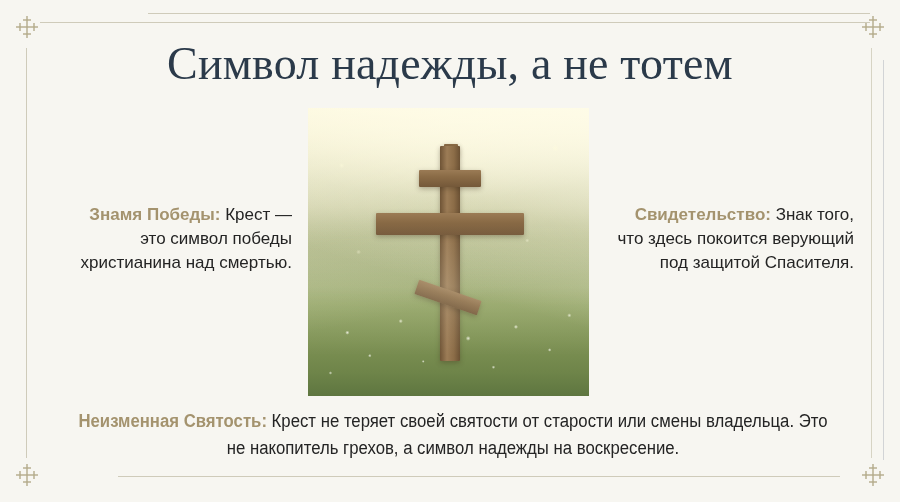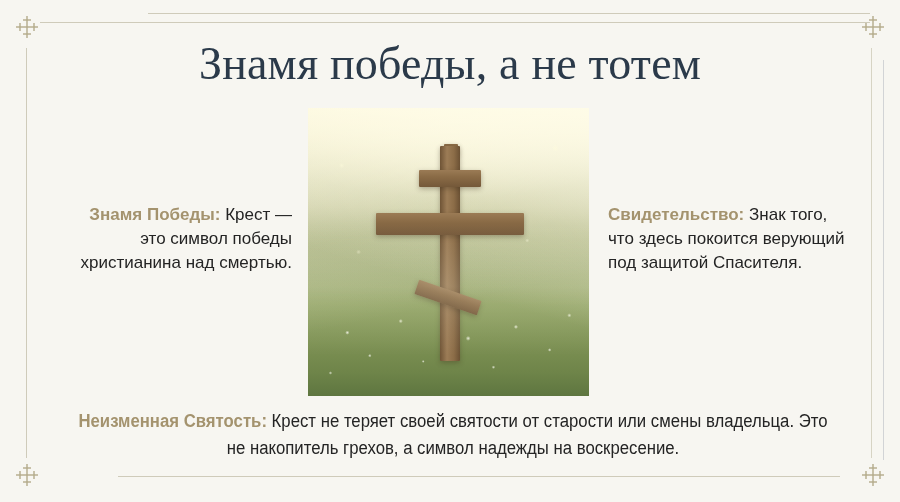--- a/index.html
+++ b/index.html
@@ -183,20 +183,21 @@
     left: 60px;
     top: 203px;
     width: 232px;
     text-align: right;
   }
 
   #text-right {
     left: 608px;
     top: 203px;
     width: 246px;
+    text-align: right;
   }
 
   #text-bottom {
     position: absolute;
     left: 50px;
     top: 408px;
     width: 806px;
     text-align: center;
     color: #242424;
     font-size: 18px;
@@ -252,21 +253,21 @@
     <g stroke="#b3ab8a" stroke-width="1.4" fill="none">
       <line x1="15" y1="4" x2="15" y2="26"></line>
       <line x1="4" y1="15" x2="26" y2="15"></line>
       <line x1="11" y1="8" x2="19" y2="8"></line>
       <line x1="11" y1="22" x2="19" y2="22"></line>
       <line x1="8" y1="11" x2="8" y2="19"></line>
       <line x1="22" y1="11" x2="22" y2="19"></line>
     </g>
   </svg>
 
-  <div id="title">Знамя победы, а не тотем</div>
+  <div id="title">Символ надежды, а не тотем</div>
 
   <div id="photo-frame">
     <div id="photo">
       <div id="cross">
         <div class="beam beam-cap"></div>
         <div class="beam beam-vert"></div>
         <div class="beam beam-top"></div>
         <div class="beam beam-main"></div>
         <div class="beam beam-slant"></div>
       </div>

